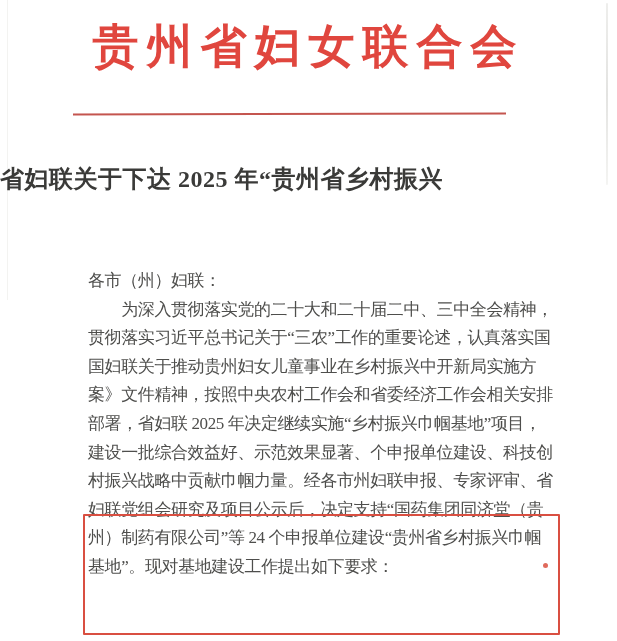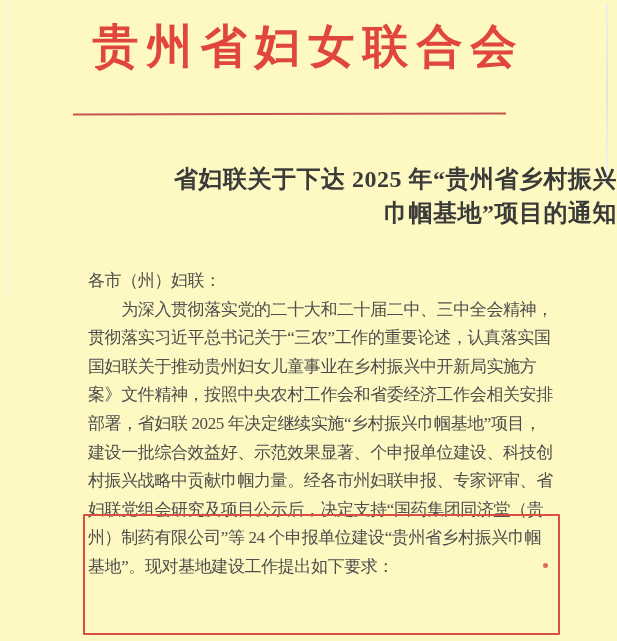--- a/index.html
+++ b/index.html
@@ -32,21 +32,21 @@
   }
   .red-rule{
     position:absolute;left:73px;top:113px;width:433px;height:2px;
     background:var(--rule-red,#c4554f);
     transform:rotate(-0.15deg);
   }
   
   .doc-title{
     position:absolute;left:0;top:162px;width:617px;
     margin:0;
-    text-align:right;
+    text-align:left;
     font-size:24px;line-height:34px;font-weight:bold;
     color:var(--title-ink,#3a3a38);
     letter-spacing:0.5px;
   }
   
   .body-text{
     position:absolute;left:88px;top:267px;width:470px;
     color:var(--body-ink,#4e4e4c);
     font-size:17px;line-height:28.6px;
     letter-spacing:-0.4px;
@@ -61,32 +61,31 @@
   }
   .red-dot{
     position:absolute;left:543px;top:563px;width:5px;height:5px;
     border-radius:50%;
     background:var(--dot-red,#e06a5c);
   }
 </style>
 </head>
 <body>
 
-<div class="screen" style="background: #fef9c3;">
+<div class="screen" style="background: #ffffff;">
 
   <div class="edge-left"></div>
   <div class="edge-right"></div>
 
   <div class="org-name">贵州省妇女联合会</div>
 
   <div class="red-rule"></div>
 
   <h1 class="doc-title">
     <span>省妇联关于下达 2025 年“贵州省乡村振兴</span><br>
-    <span>巾帼基地”项目的通知</span>
   </h1>
 
   <div class="body-text">
     <div class="body-line">各市（州）妇联：</div>
     <div class="body-line">　　为深入贯彻落实党的二十大和二十届二中、三中全会精神，</div>
     <div class="body-line">贯彻落实习近平总书记关于“三农”工作的重要论述，认真落实国</div>
     <div class="body-line">国妇联关于推动贵州妇女儿童事业在乡村振兴中开新局实施方</div>
     <div class="body-line">案》文件精神，按照中央农村工作会和省委经济工作会相关安排</div>
     <div class="body-line">部署，省妇联 2025 年决定继续实施“乡村振兴巾帼基地”项目，</div>
     <div class="body-line">建设一批综合效益好、示范效果显著、个申报单位建设、科技创</div>

